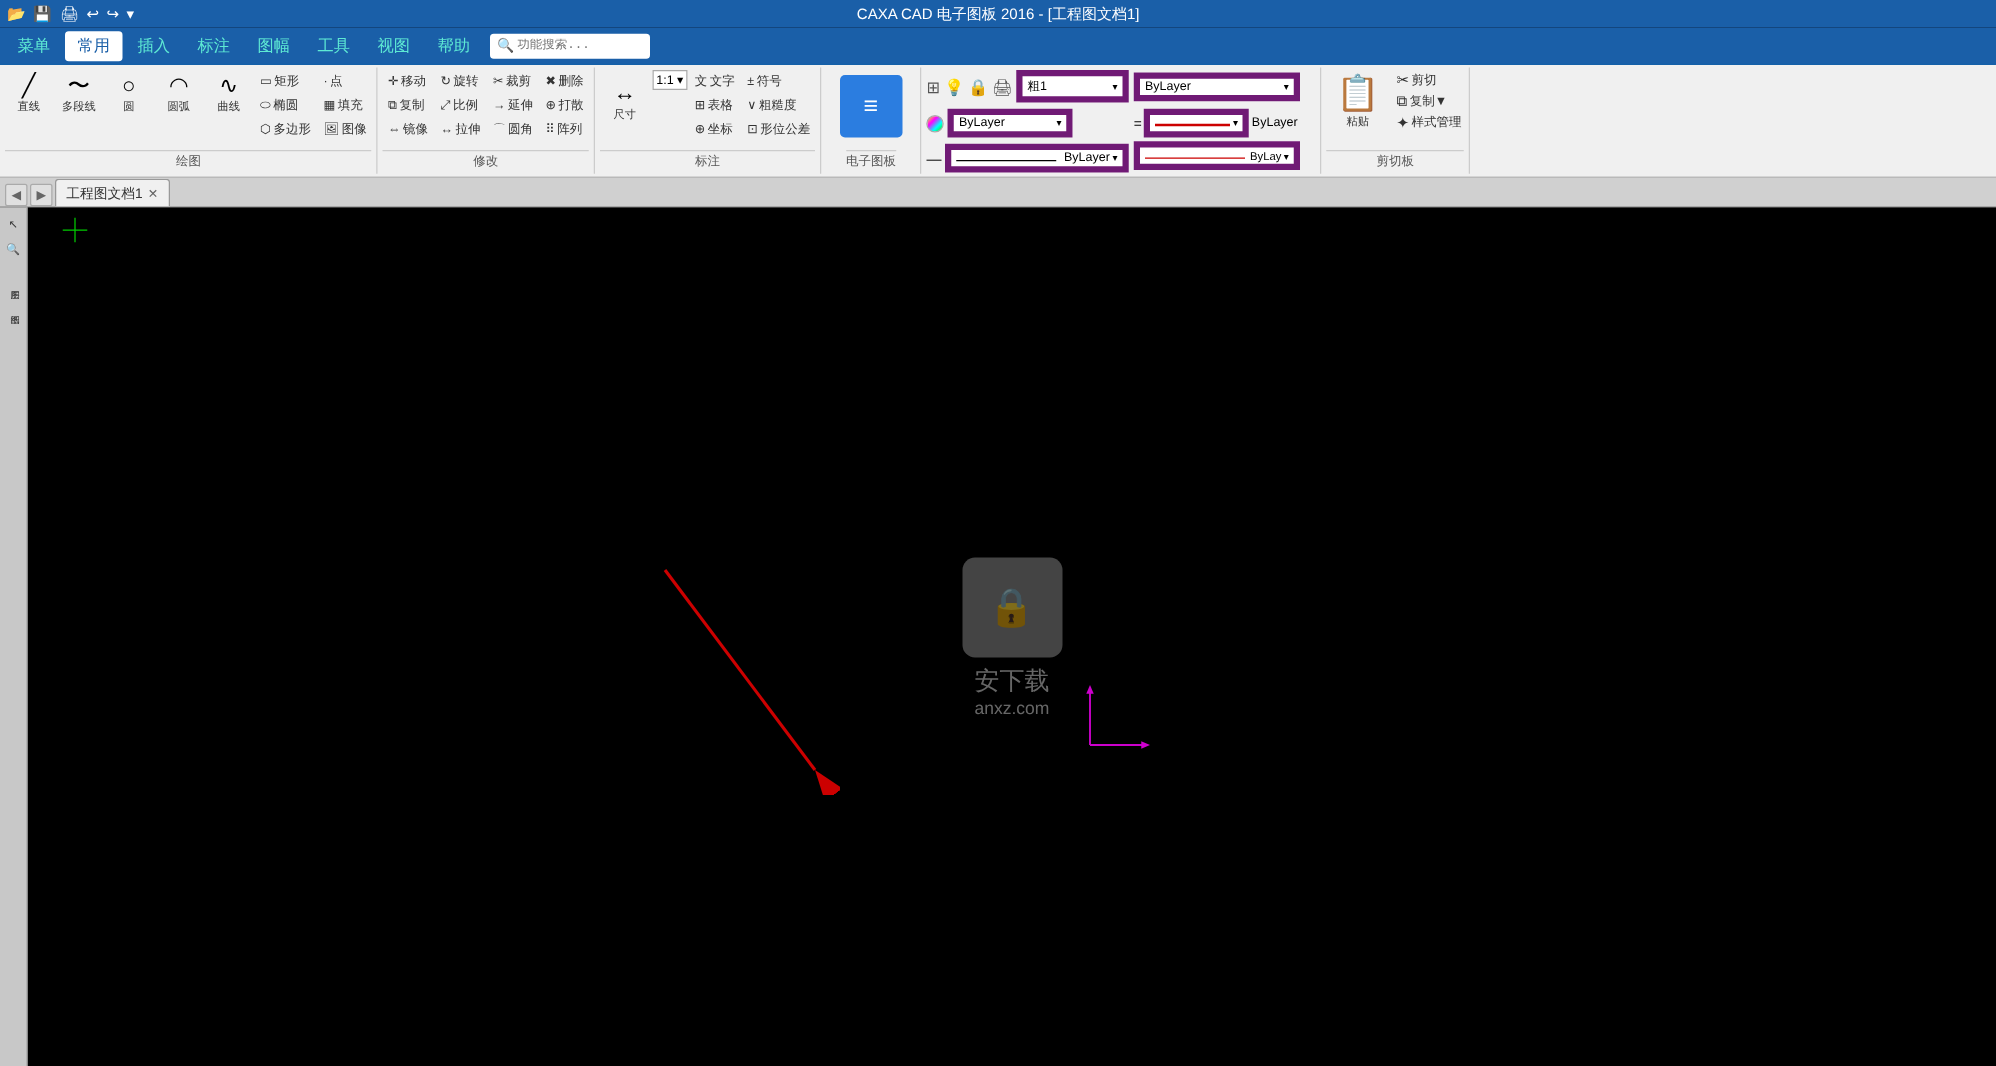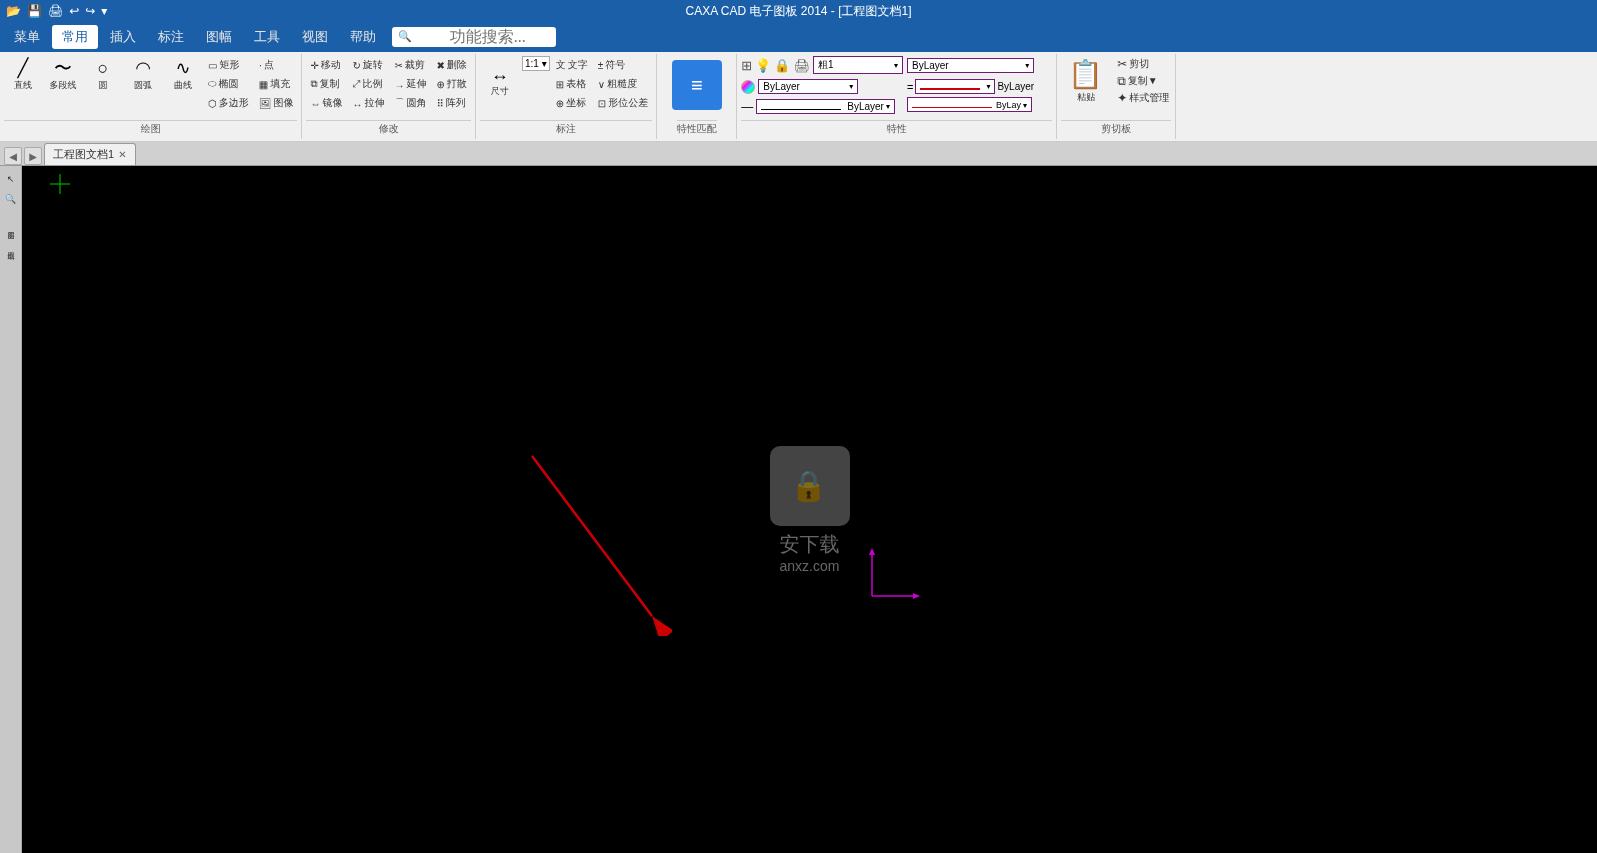--- a/index.html
+++ b/index.html
@@ -16,34 +16,33 @@
 
     
     #menu-bar {
       width: 100%; height: 30px;
       background: #1a5fa8;
       display: flex; align-items: center;
       padding: 0 4px; gap: 2px;
       border-bottom: 1px solid #1460a8;
     }
     .menu-item {
-      color: #e5e5e5; font-size: 13px; padding: 3px 10px;
+      color: #5eead4; font-size: 13px; padding: 3px 10px;
       cursor: pointer; border-radius: 3px; white-space: nowrap;
     }
     .menu-item.active { background: #fff; color: #1a5fa8; }
     .search-box {
       display: flex; align-items: center;
       background: #fff; border-radius: 3px;
       padding: 2px 6px; margin-left: 4px;
       min-width: 120px; height: 20px;
     }
     .search-box input {
-      border: none; outline: none; font-size: 16px; width: 100px;
-      font-family: Liberation Serif, serif;
-      margin-left: 36px;
+      border: none; outline: none; font-size: 10px; width: 100px;
+      font-family: Liberation Mono, monospace;
     }
     .search-icon-box { color: #888; font-size: 11px; margin-right: 2px; }
 
     
     #ribbon {
       width: 100%; height: 90px;
       background: #f0f0f0;
       border-bottom: 1px solid #ccc;
       display: flex; align-items: stretch;
       padding: 2px 0;
@@ -93,21 +92,21 @@
     .prop-group {
       display: flex; flex-direction: column; border-right: 1px solid #ccc;
       padding: 2px 4px;
     }
     .prop-row {
       display: flex; align-items: center; gap: 3px; margin-bottom: 2px;
     }
     .prop-icon { font-size: 13px; color: #555; }
     .prop-dropdown {
       display: flex; align-items: center; background: #fff;
-      border: 1px solid #701a75; padding: 1px 4px; min-width: 90px;
+      border: 5px solid #701a75; padding: 1px 4px; min-width: 90px;
       font-size: 10px; cursor: pointer; gap: 2px;
     }
     .prop-dropdown-arrow { margin-left: auto; font-size: 8px; }
     .line-sample { width: 80px; height: 1px; background: #000; display: inline-block; }
     .line-sample-red { width: 80px; height: 1px; background: #cc0000; display: inline-block; }
 
     
     .clipboard-group {
       display: flex; flex-direction: column; border-right: 1px solid #ccc;
       padding: 2px 4px; min-width: 70px;
@@ -216,21 +215,21 @@
 
 <div id="title-bar">
   <div id="quick-access">
     <span class="qa-btn">📂</span>
     <span class="qa-btn">💾</span>
     <span class="qa-btn">🖨</span>
     <span class="qa-btn">↩</span>
     <span class="qa-btn">↪</span>
     <span class="qa-btn">▾</span>
   </div>
-  <span>CAXA CAD 电子图板 2014 - [工程图文档1]</span>
+  <span>CAXA CAD 电子图板 2016 - [工程图文档1]</span>
 </div>
 
 <div id="menu-bar">
   <div class="menu-item">菜单</div>
   <div class="menu-item active">常用</div>
   <div class="menu-item">插入</div>
   <div class="menu-item">标注</div>
   <div class="menu-item">图幅</div>
   <div class="menu-item">工具</div>
   <div class="menu-item">视图</div>
@@ -335,21 +334,21 @@
     </div>
     <div class="ribbon-group-label">标注</div>
   </div>
 
   <div class="style-mgmt-area">
     <div class="ribbon-group-content" style="justify-content:center;align-items:center;flex:1;">
       <div class="style-mgmt-icon">
         <span>≡</span>
       </div>
     </div>
-    <div class="ribbon-group-label">特性匹配</div>
+    <div class="ribbon-group-label">电子图板</div>
   </div>
 
   <div class="prop-group" style="min-width:320px;">
     <div style="display:flex;flex:1;align-items:flex-start;gap:4px;padding-bottom:2px;">
 
       <div class="ribbon-col" style="gap:3px;justify-content:flex-start;">
         <div class="prop-row">
           <span class="prop-icon">⊞</span>
           <span class="prop-icon">💡</span>
           <span class="prop-icon">🔒</span>

